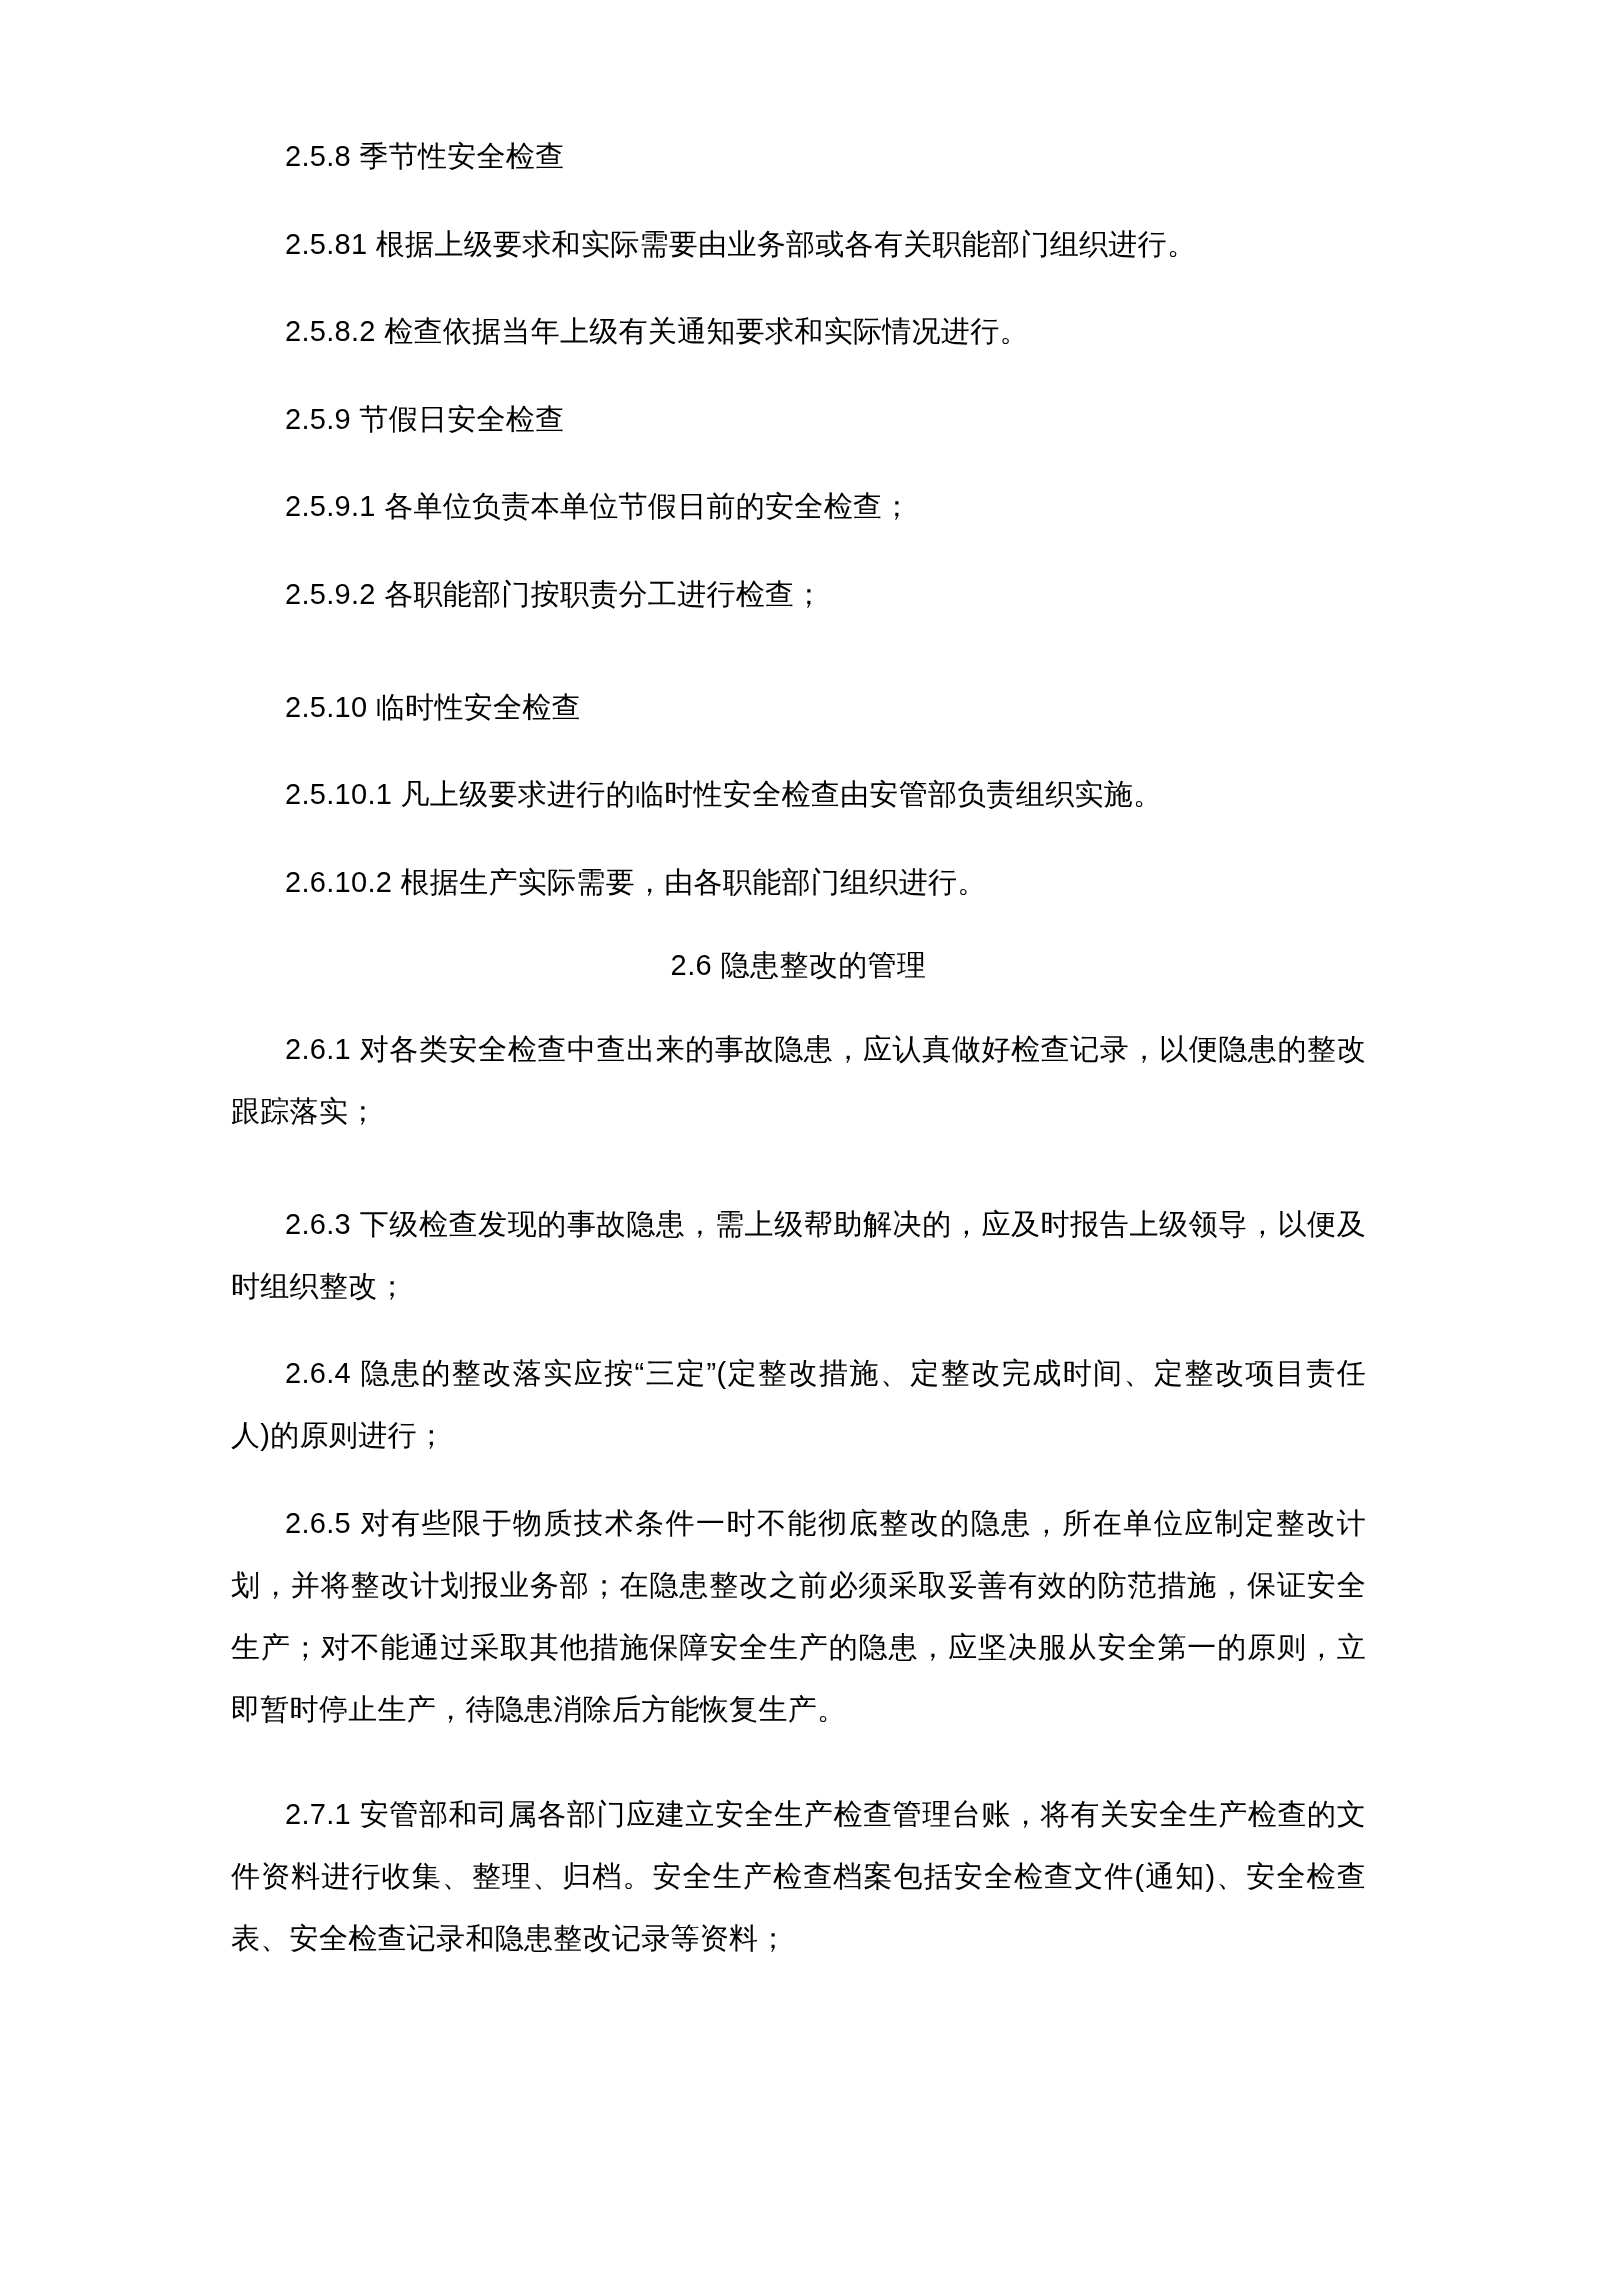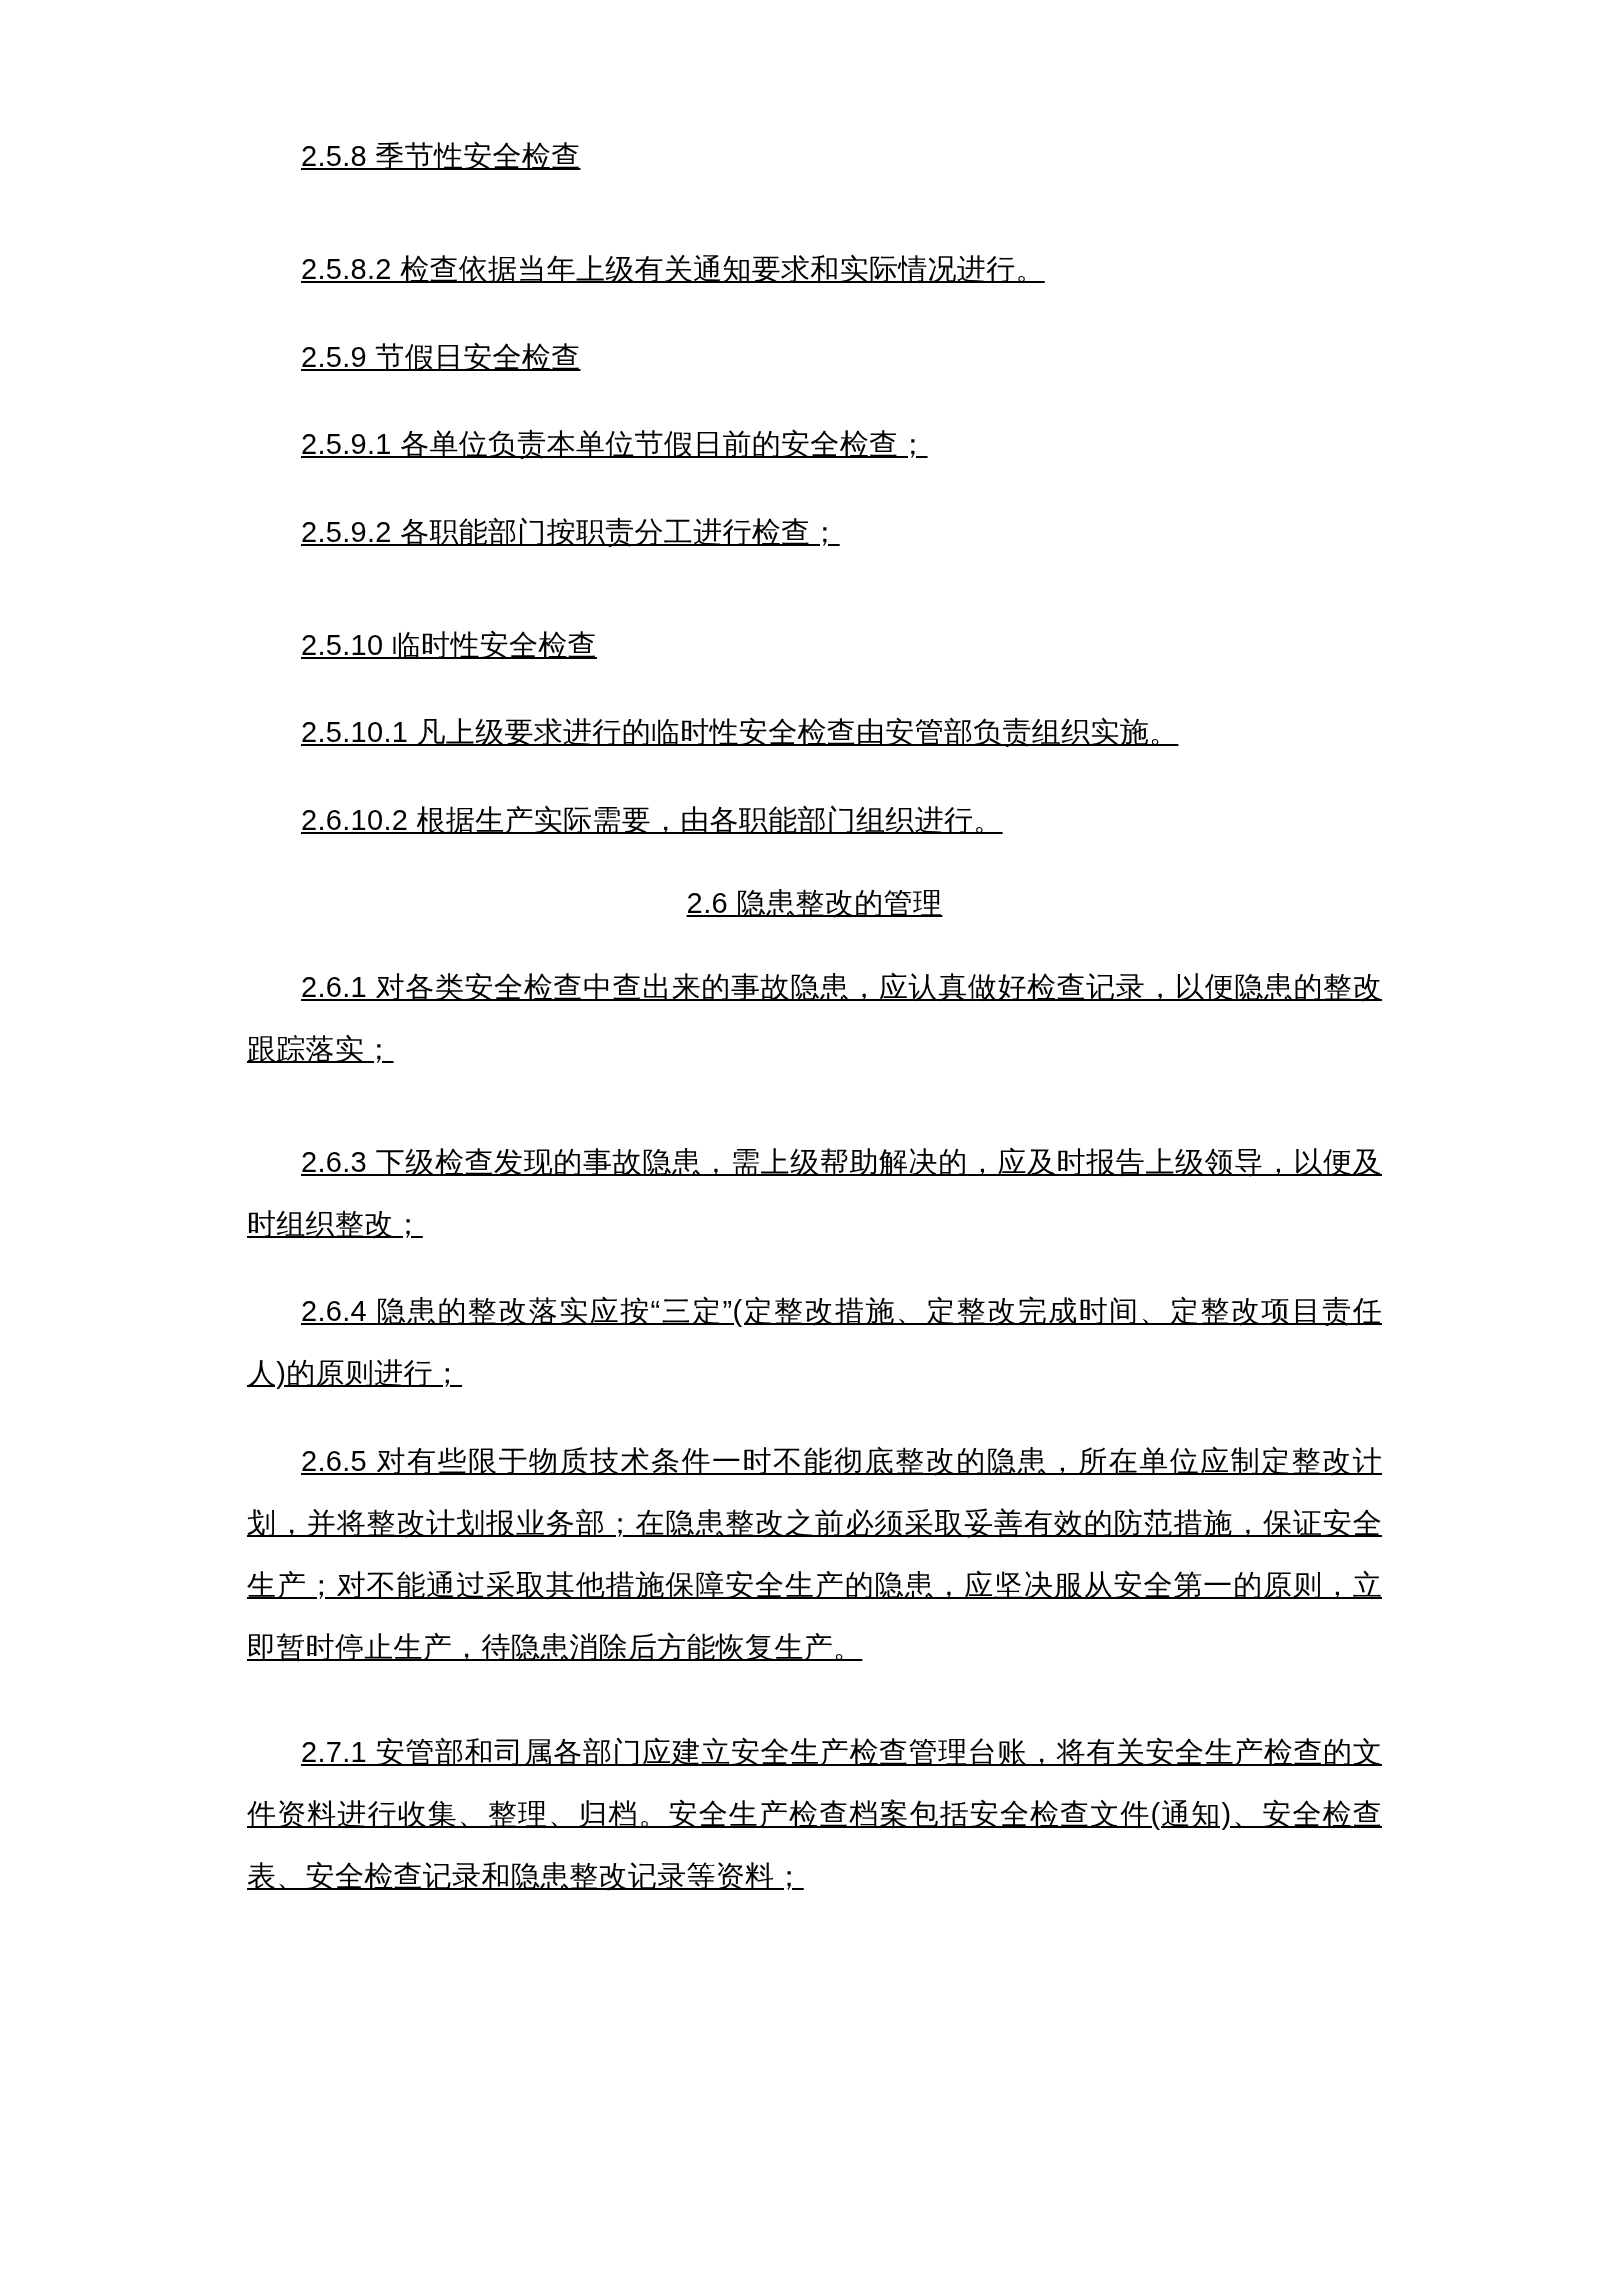--- a/index.html
+++ b/index.html
@@ -14,24 +14,23 @@
   .page {
     position: relative;
     width: 1621px;
     height: 2293px;
     background: #ffffff;
     box-sizing: border-box;
     overflow: hidden;
   }
   .content {
     position: absolute;
-    left: 247px;
+    left: 231px;
     top: 125px;
     width: 1135px;
-    text-decoration: underline;
   }
   
   .heading {
     font-size: 29px;
     line-height: 29px;
     margin: 0 0 0 0;
     padding: 0;
     text-align: center;
     white-space: nowrap;
     letter-spacing: 0.4px;
@@ -48,20 +47,21 @@
     letter-spacing: 0.3px;
   }
 </style>
 </head>
 <body>
 
 <div class="page">
   <div class="content" id="doc-content">
       <div class="item" style="line-height: 62px;">2.5.8 季节性安全检查</div>
       <div style="height: 25.5px;"></div>
+      <div class="item" style="line-height: 62px;">2.5.81 根据上级要求和实际需要由业务部或各有关职能部门组织进行。</div>
       <div style="height: 25.5px;"></div>
       <div class="item" style="line-height: 62px;">2.5.8.2 检查依据当年上级有关通知要求和实际情况进行。</div>
       <div style="height: 25.5px;"></div>
       <div class="item" style="line-height: 62px;">2.5.9 节假日安全检查</div>
       <div style="height: 25.5px;"></div>
       <div class="item" style="line-height: 62px;">2.5.9.1 各单位负责本单位节假日前的安全检查；</div>
       <div style="height: 25.5px;"></div>
       <div class="item" style="line-height: 62px;">2.5.9.2 各职能部门按职责分工进行检查；</div>
       <div style="height: 25.5px;"></div>
       <div style="height: 25.5px;"></div>

